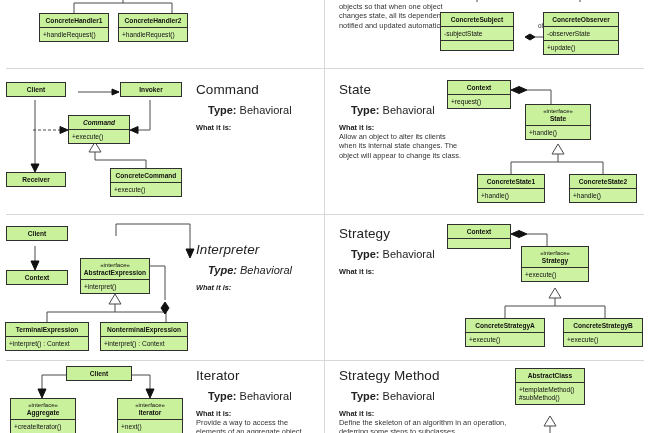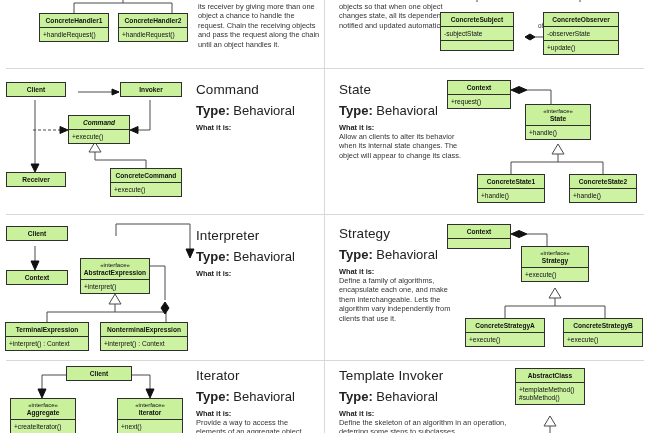--- a/index.html
+++ b/index.html
@@ -21,21 +21,21 @@
   .r3{top:360px;height:73px;}
   .hdiv{position:absolute;left:6px;right:6px;height:1px;background:#d8d8d8;}
 
   .cell{position:absolute;top:0;bottom:0;overflow:hidden;}
   .cL{left:0;width:324px;}
   .cR{left:325px;width:325px;}
 
   
   .txt{position:absolute;}
   .ptitle{font-size:13.5px;font-weight:400;color:#222;letter-spacing:.1px;margin:0 0 9px 0;line-height:15px;}
-  .ptype{font-size:13px;margin:0 0 8px 0;line-height:9px;color:#222;}
+  .ptype{font-size:11px;margin:0 0 8px 12px;line-height:9px;color:#222;}
   .ptype b{font-weight:bold;}
   .plabel{font-size:7.4px;font-weight:bold;margin:0;line-height:9px;color:#222;}
   .pdesc{font-size:7.4px;margin:0;line-height:9.4px;color:#333;}
   .plain{font-size:7.4px;margin:0;line-height:9.4px;color:#333;}
 
   
   .dg{position:absolute;left:0;top:0;width:100%;height:100%;}
   .node{position:absolute;box-sizing:border-box;border:1px solid #2f2f2f;
         background:#c9f09a;font-size:6.6px;line-height:8px;color:#111;}
   .node .hd{box-sizing:border-box;padding:2.5px 2px 2.5px 2px;text-align:center;font-weight:bold;
@@ -70,23 +70,20 @@
         </svg>
         <div class="node" style="left:39px;top:13px;width:70px;">
           <div class="hd">ConcreteHandler1</div>
           <div class="cp">+handleRequest()</div>
         </div>
         <div class="node" style="left:118px;top:13px;width:70px;">
           <div class="hd">ConcreteHandler2</div>
           <div class="cp">+handleRequest()</div>
         </div>
       </div>
-      <div class="txt" style="left:198px;top:2px;width:122px;">
-        <p class="plain">its receiver by giving more than one object a chance to handle the request. Chain the receiving objects and pass the request along the chain until an object handles it.</p>
-      </div>
     </div>
 
     <div class="cell cR">
       <div class="txt" style="left:14px;top:2px;width:130px;">
         <p class="plain">objects so that when one object changes state, all its dependents are notified and updated automatically.</p>
       </div>
       <div class="dg">
         <svg class="lines" viewBox="0 0 325 68">
           <line x1="152" y1="2" x2="152" y2="-8"></line>
           <line x1="255" y1="2" x2="255" y2="-8"></line>
@@ -149,21 +146,21 @@
         <p class="ptype"><b>Type:</b> <span>Behavioral</span></p>
         <p class="plabel">What it is:</p>
       </div>
     </div>
 
     <div class="cell cR">
       <div class="txt" style="left:14px;top:14px;width:126px;">
         <h2 class="ptitle">State</h2>
         <p class="ptype"><b>Type:</b> <span>Behavioral</span></p>
         <p class="plabel">What it is:</p>
-        <p class="pdesc">Allow an clients to alter its behavior when its internal state changes. The object will appear to change its class.</p>
+        <p class="pdesc">Allow an object to alter its clients when its internal state changes. The object will appear to change its class.</p>
       </div>
       <div class="dg">
         <svg class="lines" viewBox="0 0 325 146">
           <polygon class="fillb" points="186,22 194,18.5 202,22 194,25.5"></polygon>
           <polyline points="202,22 226,22 226,36"></polyline>
           <polygon class="fillw" points="233,76 227,86 239,86"></polygon>
           <polyline points="233,86 233,94 186,94 186,106"></polyline>
           <polyline points="233,94 278,94 278,106"></polyline>
         </svg>
         <div class="node" style="left:122px;top:12px;width:64px;">
@@ -214,33 +211,32 @@
         </div>
         <div class="node" style="left:5px;top:108px;width:84px;">
           <div class="hd">TerminalExpression</div>
           <div class="cp">+interpret() : Context</div>
         </div>
         <div class="node" style="left:100px;top:108px;width:88px;">
           <div class="hd">NonterminalExpression</div>
           <div class="cp">+interpret() : Context</div>
         </div>
       </div>
-      <div class="txt" style="left:196px;top:14px;width:124px;">
+      <div class="txt" style="left:196px;top:28px;width:124px;font-style:italic;">
         <h2 class="ptitle">Interpreter</h2>
         <p class="ptype"><b>Type:</b> <span>Behavioral</span></p>
         <p class="plabel">What it is:</p>
       </div>
     </div>
 
     <div class="cell cR">
       <div class="txt" style="left:14px;top:12px;width:124px;">
         <h2 class="ptitle">Strategy</h2>
         <p class="ptype"><b>Type:</b> <span>Behavioral</span></p>
         <p class="plabel">What it is:</p>
-        <p class="pdesc">Define a family of algorithms, encapsulate each one, and make them interchangeable. Lets the algorithm vary independently from clients that use it.</p>
       </div>
       <div class="dg">
         <svg class="lines" viewBox="0 0 325 146">
           <polygon class="fillb" points="186,20 194,16.5 202,20 194,23.5"></polygon>
           <polyline points="202,20 222,20 222,32"></polyline>
           <polygon class="fillw" points="230,74 224,84 236,84"></polygon>
           <polyline points="230,84 230,92 180,92 180,104"></polyline>
           <polyline points="230,92 280,92 280,104"></polyline>
         </svg>
         <div class="node" style="left:122px;top:10px;width:64px;">
@@ -291,21 +287,21 @@
       <div class="txt" style="left:196px;top:8px;width:124px;">
         <h2 class="ptitle">Iterator</h2>
         <p class="ptype"><b>Type:</b> <span>Behavioral</span></p>
         <p class="plabel">What it is:</p>
         <p class="pdesc">Provide a way to access the elements of an aggregate object sequentially without</p>
       </div>
     </div>
 
     <div class="cell cR">
       <div class="txt" style="left:14px;top:8px;width:170px;">
-        <h2 class="ptitle">Template Invoker</h2>
+        <h2 class="ptitle">Strategy Method</h2>
         <p class="ptype"><b>Type:</b> <span>Behavioral</span></p>
         <p class="plabel">What it is:</p>
         <p class="pdesc">Define the skeleton of an algorithm in an operation, deferring some steps to subclasses.</p>
       </div>
       <div class="dg">
         <svg class="lines" viewBox="0 0 325 73">
           <polygon class="fillw" points="225,56 219,66 231,66"></polygon>
           <line x1="225" y1="66" x2="225" y2="73"></line>
         </svg>
         <div class="node" style="left:190px;top:8px;width:70px;">

